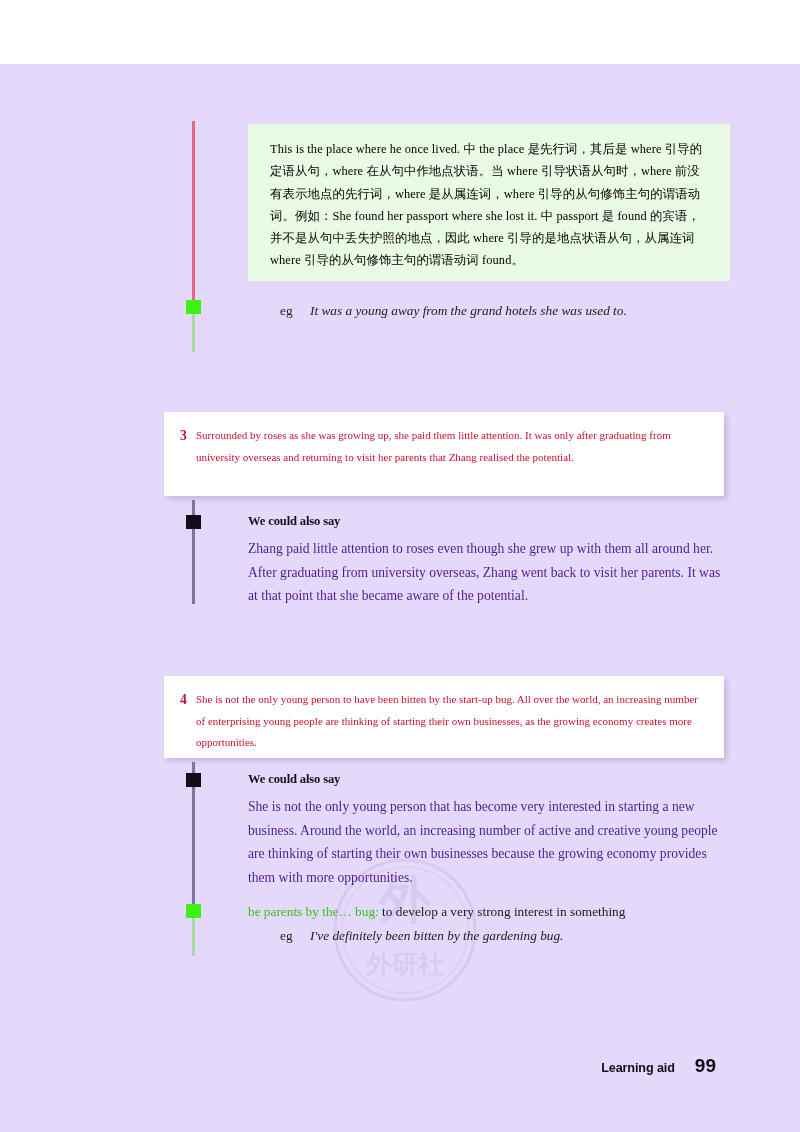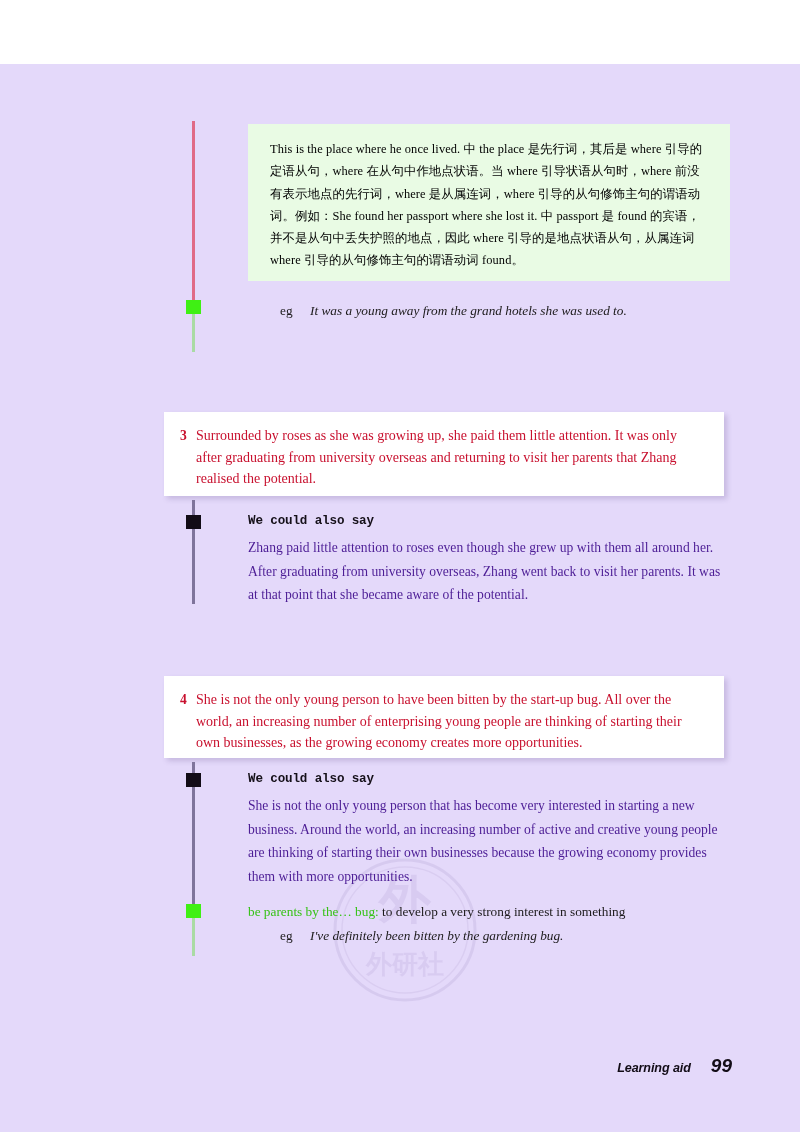--- a/index.html
+++ b/index.html
@@ -96,21 +96,21 @@
   .white-box .num {
     color: #c8102e;
     font-weight: bold;
     font-size: 13.6px;
     line-height: 21.7px;
     width: 16px;
     flex: 0 0 16px;
   }
   .white-box .body {
     color: #c8102e;
-    font-size: 14px;
+    font-size: 11px;
     line-height: 21.7px;
     flex: 1 1 auto;
   }
 
   
   .vocab { position: absolute; }
   .vocab .headline {
     font-size: 13.3px;
     line-height: 22px;
     color: #1c1a1b;
@@ -127,44 +127,43 @@
     line-height: 22px;
     color: #1c1a1b;
     margin-top: 2px;
   }
   .vocab .eg-label { width: 30px; flex: 0 0 30px; margin-left: 32px; }
   .vocab .eg-text { font-style: italic; }
 
   
   .paraphrase { position: absolute; }
   .paraphrase .title {
-    font-family: Liberation Mono, monospace;
+    font-family: Liberation Serif, serif;
     font-weight: bold;
     font-size: 12.6px;
     color: #151019;
     letter-spacing: -0.15px;
     margin-bottom: 8px;
   }
   .paraphrase .text {
     font-size: 13.6px;
     line-height: 23.5px;
     color: #4c1d95;
   }
 
   
   #footer {
     position: absolute;
-    right: 68px;
+    right: 84px;
     top: 1055px;
     display: flex;
     align-items: baseline;
     font-family: "Liberation Sans", sans-serif;
     font-weight: bold;
     color: #120c16;
-    font-style: italic;
   }
   #footer .f-label { font-size: 12.6px; letter-spacing: -0.1px; }
   #footer .f-page  { font-size: 19px; margin-left: 20px; }
 </style>
 </head>
 <body>
 
 <div id="page">
 
   <div id="page-bg"></div>

